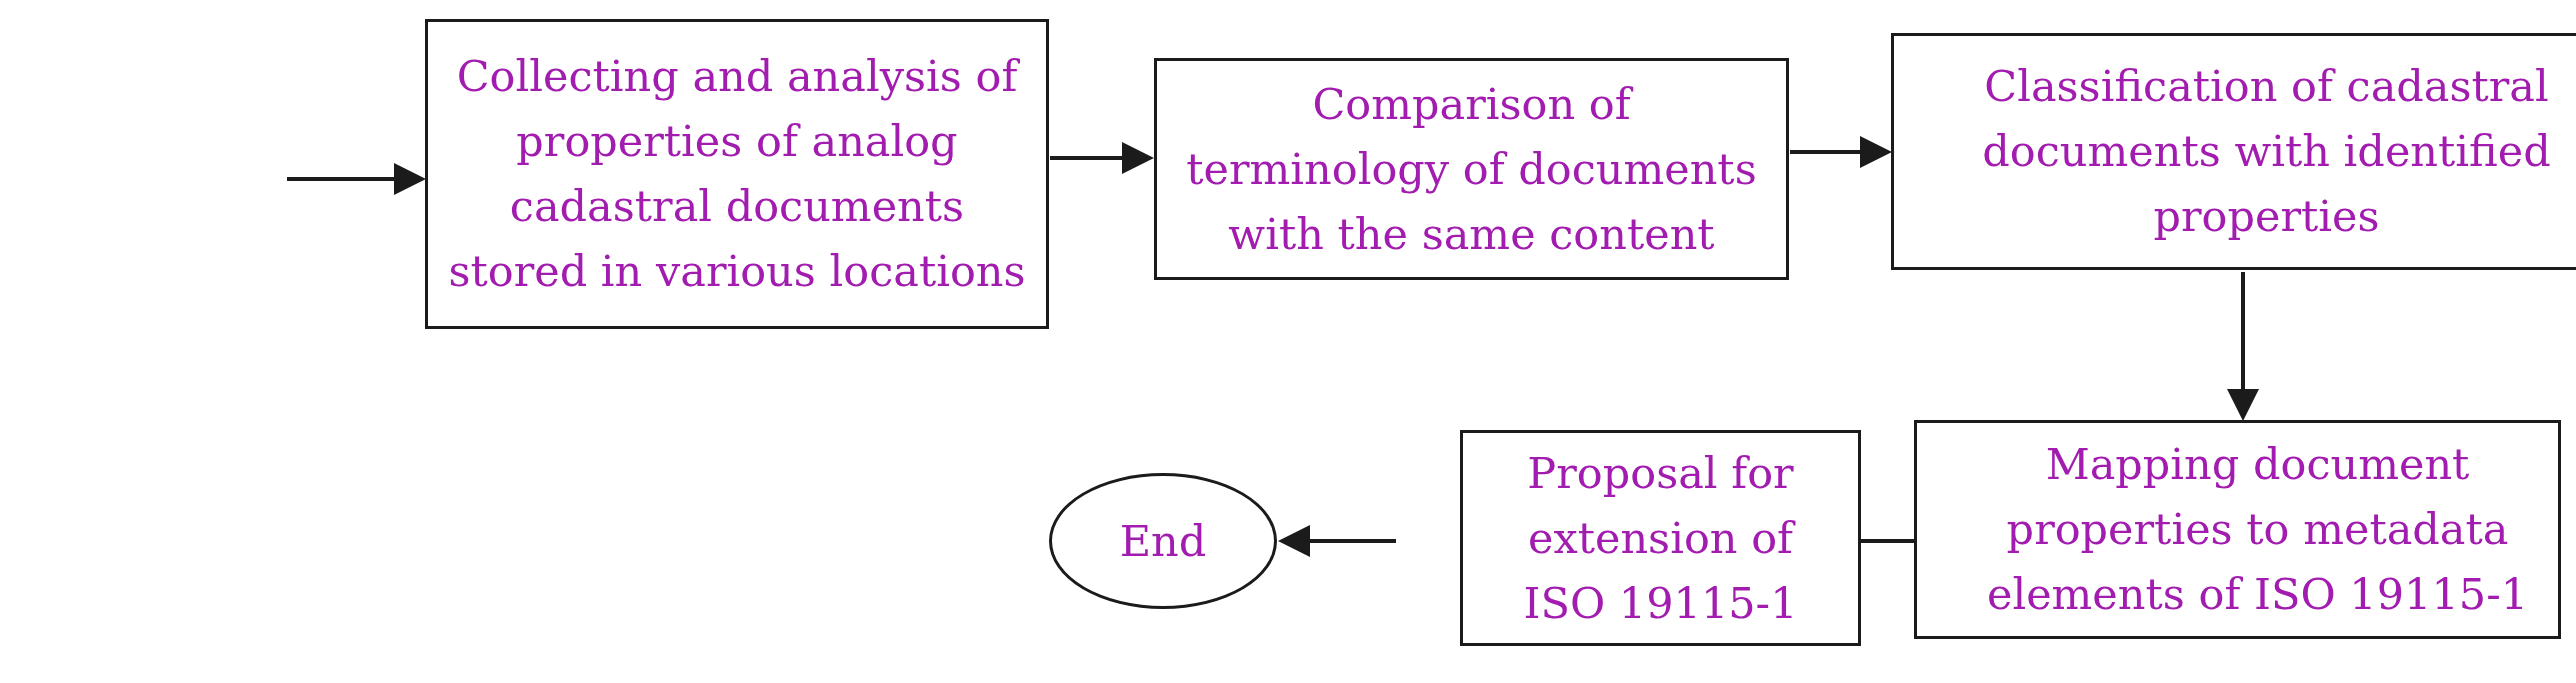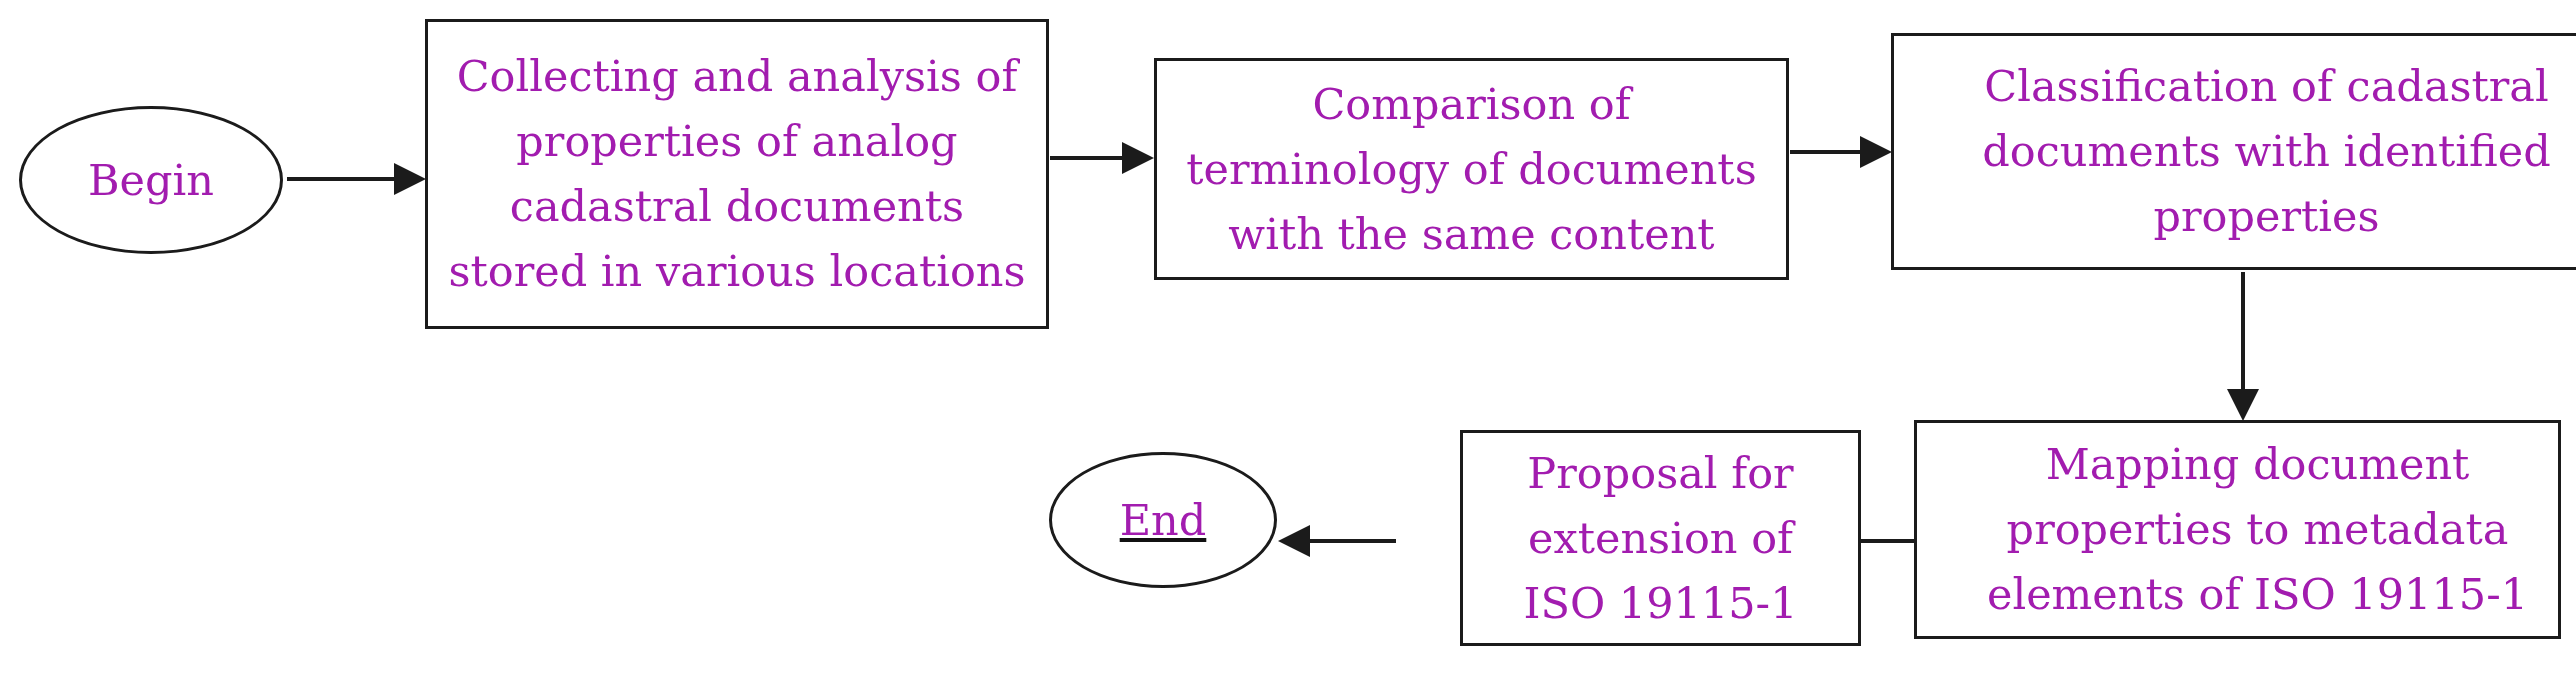--- a/index.html
+++ b/index.html
@@ -28,21 +28,21 @@
     line-height: 65px;
     color: #a21caf;
   }
   
   #n-begin          { left: 19px;   top: 106px; width: 264px;  height: 148px; }
   #n-collecting     { left: 425px;  top: 19px;  width: 624px; height: 310px; }
   #n-comparison     { left: 1154px; top: 58px;  width: 635px; height: 222px; }
   #n-classification { left: 1891px; top: 33px;  width: 751px; height: 237px; }
   #n-mapping        { left: 1914px; top: 420px; width: 647px; height: 219px; padding-left: 40px; }
   #n-proposal       { left: 1460px; top: 430px; width: 401px;  height: 216px; }
-  #n-end            { left: 1049px; top: 452px; width: 228px;  height: 136px; text-decoration: underline; }
+  #n-end            { left: 1049px; top: 473px; width: 228px;  height: 136px; }
 
   
   .arrow { position: absolute; }
   .arrow .shaft { position: absolute; background: #1b1b1b; }
   .arrow .head  { position: absolute; width: 0; height: 0; }
 
   .arrow.h { height: 32px; }
   .arrow.h .shaft { top: 14px; height: 3.7px; }
   .arrow.h.to-right .shaft { left: 0; right: 28px; }
   .arrow.h.to-right .head {
@@ -72,23 +72,20 @@
   #a-comparison-classification { left: 1790px; top: 136px; width: 102px; }
   #a-classification-mapping  { left: 2227px; top: 272px; height: 149px; }
   #a-mapping-proposal        { left: 1798px; top: 525px; width: 116px; }
   #a-proposal-end            { left: 1278px; top: 525px; width: 118px; }
 </style>
 </head>
 <body>
 
 <div class="canvas">
 
-  <div class="node ellipse" id="n-begin">
-    <span class="node-label">Begin</span>
-  </div>
 
   <div class="arrow h to-right" id="a-begin-collecting">
     <div class="shaft"></div>
     <div class="head"></div>
   </div>
 
   <div class="node rect" id="n-collecting">
     <span class="node-label">Collecting and analysis of
 properties of analog
 cadastral documents

